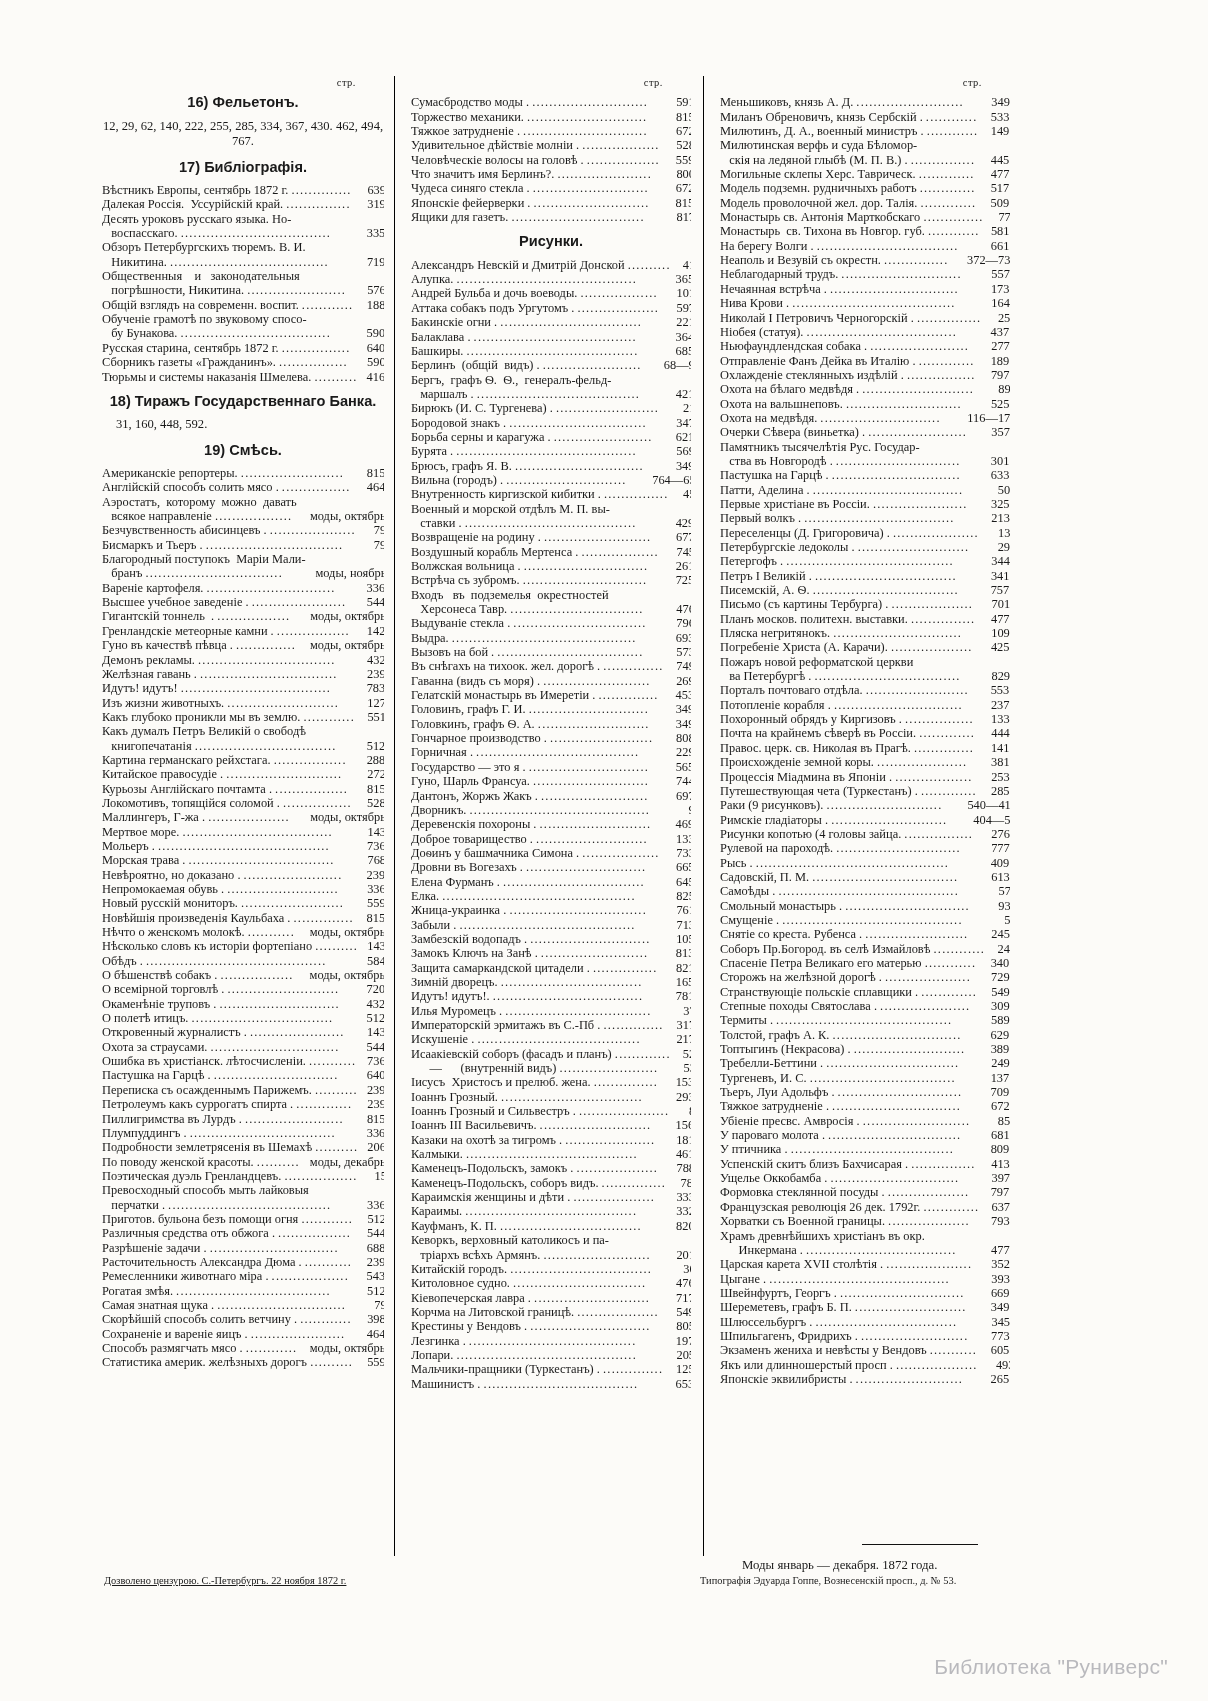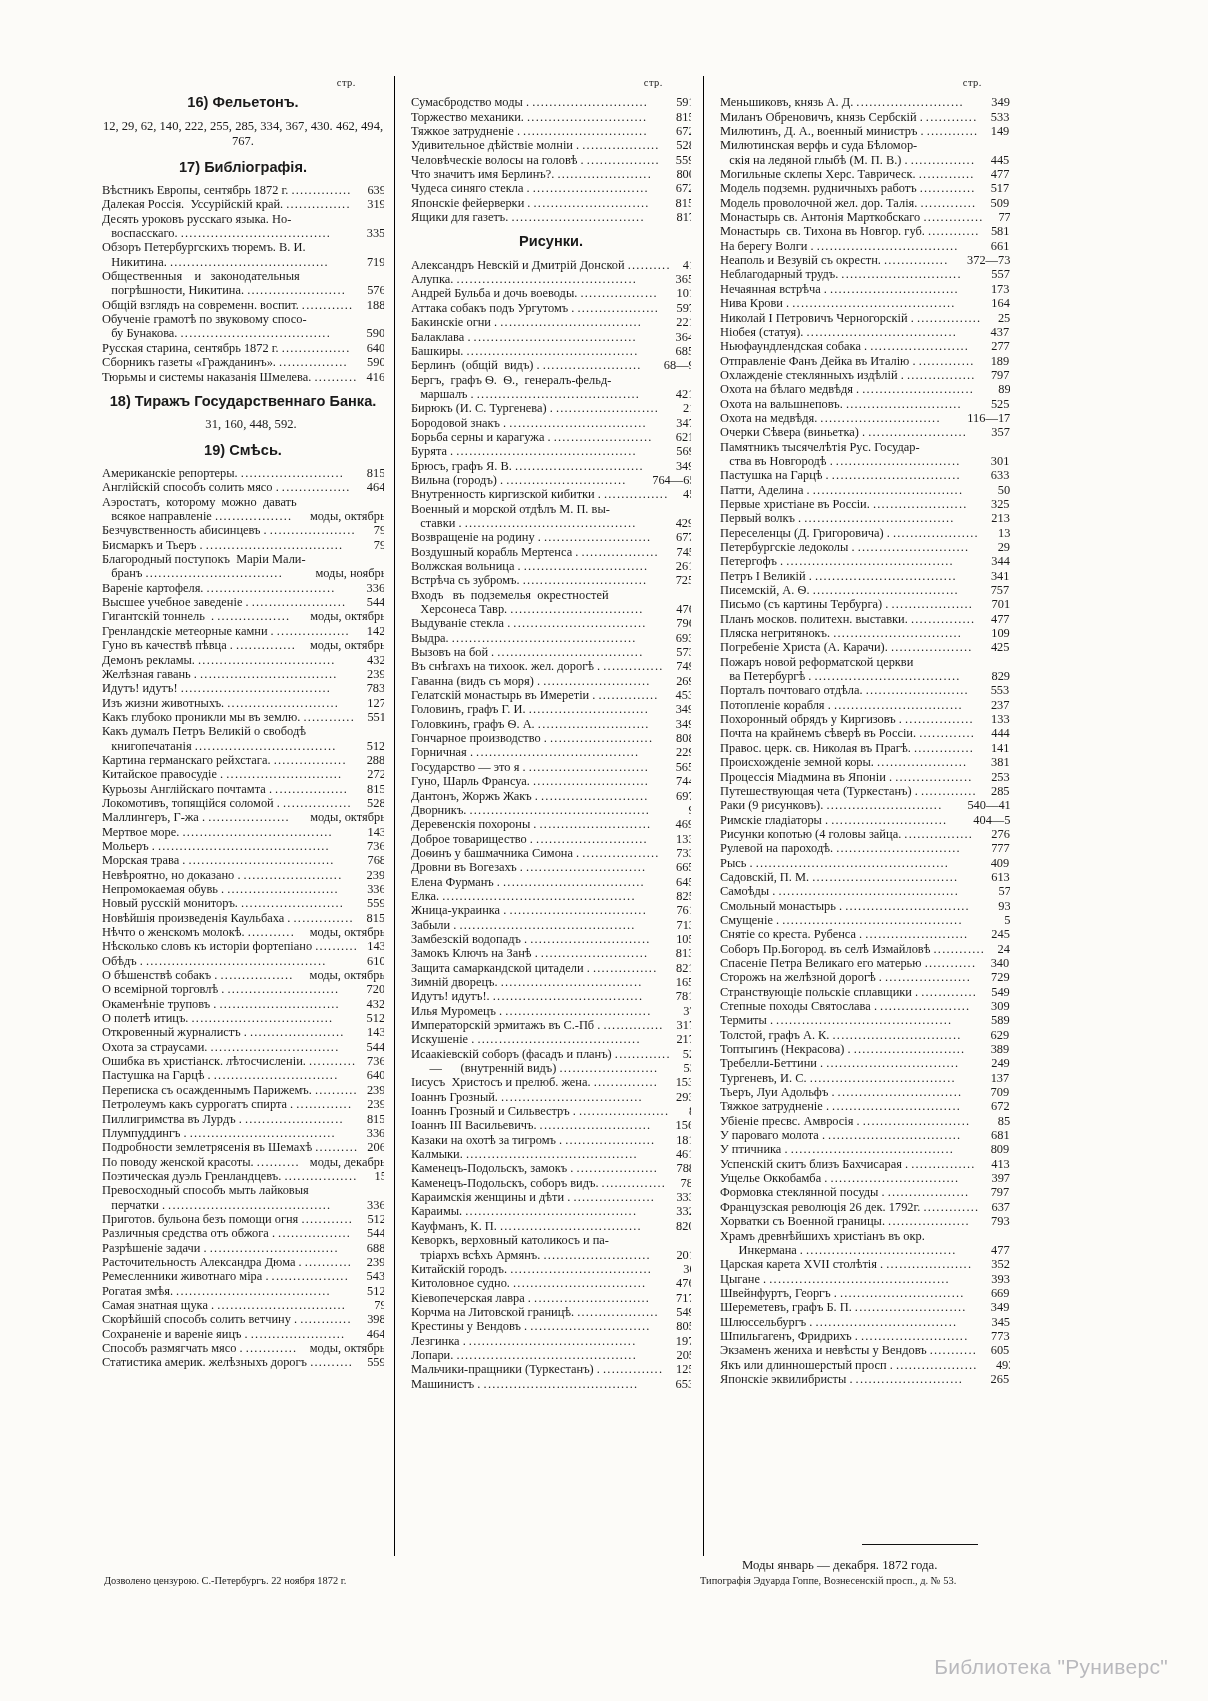--- a/index.html
+++ b/index.html
@@ -48,21 +48,21 @@
     margin:10px 0 9px 0;
     letter-spacing:0;
   }
   h2.sect.first{margin-top:2px;}
   .nums{
     text-align:center;
     font-size:12.6px;
     line-height:15.5px;
     margin:0 0 6px 0;
   }
-  .nums.left{text-align:center;padding-left:16px;}
+  .nums.left{text-align:left;padding-left:16px;}
   ul.toc{
     list-style:none;
     margin:2px;
     padding:0;
   }
   ul.toc li{
     margin:0;
     padding:0;
     white-space:nowrap;
     overflow:hidden;
@@ -78,21 +78,21 @@
   }
   .pg{white-space:pre;}
   .footer{
     position:absolute;
     left:0;right:0;
     bottom:86px;
     height:40px;
     font-size:10.4px;
   }
   .f-left{
-    position:absolute;left:104px;top:0;
+    position:absolute;left:104px;top:0;text-decoration:underline;
   }
   .f-right{
     position:absolute;left:700px;top:0;
   }
   .modyline{
     position:absolute;
     left:742px;
     bottom:128px;
     font-size:12.8px;
   }
@@ -174,21 +174,21 @@
           <li><span class="t">Маллингеръ, Г-жа . </span><span class="lead" style="width: 102px;">...................</span><span class="pg">моды, октябрь</span></li>
           <li><span class="t">Мертвое море. </span><span class="lead" style="width: 185px;">...................................</span><span class="pg">143</span></li>
           <li><span class="t">Мольеръ . </span><span class="lead" style="width: 209px;">........................................</span><span class="pg">736</span></li>
           <li><span class="t">Морская трава . </span><span class="lead" style="width: 179px;">..................................</span><span class="pg">768</span></li>
           <li><span class="t">Невѣроятно, но доказано . </span><span class="lead" style="width: 123px;">.......................</span><span class="pg">239</span></li>
           <li><span class="t">Непромокаемая обувь . </span><span class="lead" style="width: 140px;">..........................</span><span class="pg">336</span></li>
           <li><span class="t">Новый русскій мониторъ. </span><span class="lead" style="width: 126px;">........................</span><span class="pg">559</span></li>
           <li><span class="t">Новѣйшія произведенія Каульбаха . </span><span class="lead" style="width: 73px;">..............</span><span class="pg">815</span></li>
           <li><span class="t">Нѣчто о женскомъ молокѣ. </span><span class="lead" style="width: 62px;">...........</span><span class="pg">моды, октябрь</span></li>
           <li><span class="t">Нѣсколько словъ къ исторіи фортепіано </span><span class="lead" style="width: 52px;">..........</span><span class="pg">143</span></li>
-          <li><span class="t">Обѣдъ . </span><span class="lead" style="width: 221px;">..........................................</span><span class="pg">610</span></li>
+          <li><span class="t">Обѣдъ . </span><span class="lead" style="width: 221px;">..........................................</span><span class="pg">584</span></li>
           <li><span class="t">О бѣшенствѣ собакъ . </span><span class="lead" style="width: 89px;">.................</span><span class="pg">моды, октябрь</span></li>
           <li><span class="t">О всемірной торговлѣ . </span><span class="lead" style="width: 139px;">..........................</span><span class="pg">720</span></li>
           <li><span class="t">Окаменѣніе труповъ . </span><span class="lead" style="width: 147px;">............................</span><span class="pg">432</span></li>
           <li><span class="t">О полетѣ итицъ. </span><span class="lead" style="width: 175px;">.................................</span><span class="pg">512</span></li>
           <li><span class="t">Откровенный журналистъ . </span><span class="lead" style="width: 117px;">......................</span><span class="pg">143</span></li>
           <li><span class="t">Охота за страусами. </span><span class="lead" style="width: 156px;">..............................</span><span class="pg">544</span></li>
           <li><span class="t">Ошибка въ христіанск. лѣтосчисленіи. </span><span class="lead" style="width: 58px;">...........</span><span class="pg">736</span></li>
           <li><span class="t">Пастушка на Гарцѣ . </span><span class="lead" style="width: 153px;">.............................</span><span class="pg">640</span></li>
           <li><span class="t">Переписка съ осажденнымъ Парижемъ. </span><span class="lead" style="width: 52px;">..........</span><span class="pg">239</span></li>
           <li><span class="t">Петролеумъ какъ суррогатъ спирта . </span><span class="lead" style="width: 71px;">.............</span><span class="pg">239</span></li>

